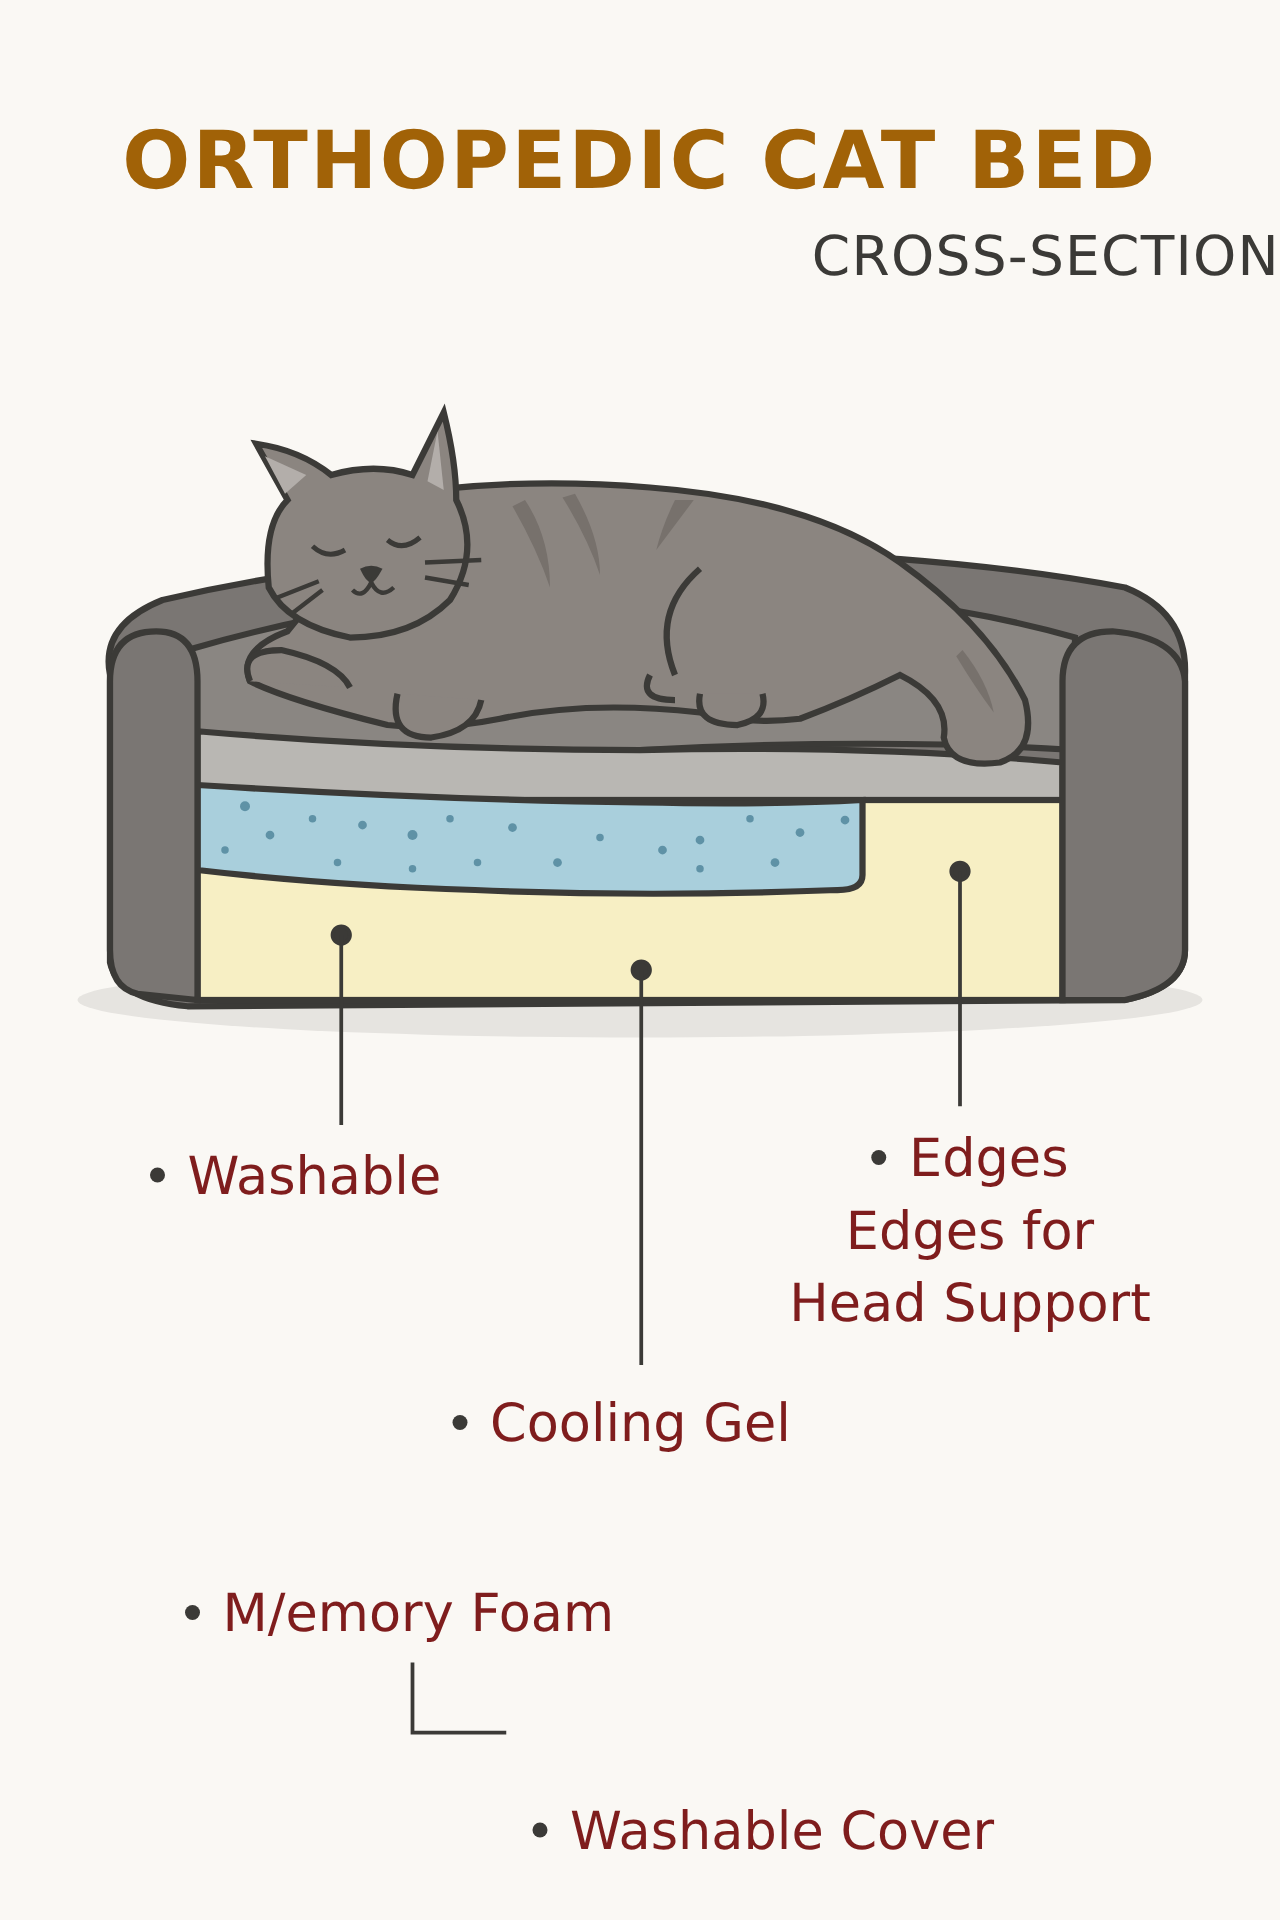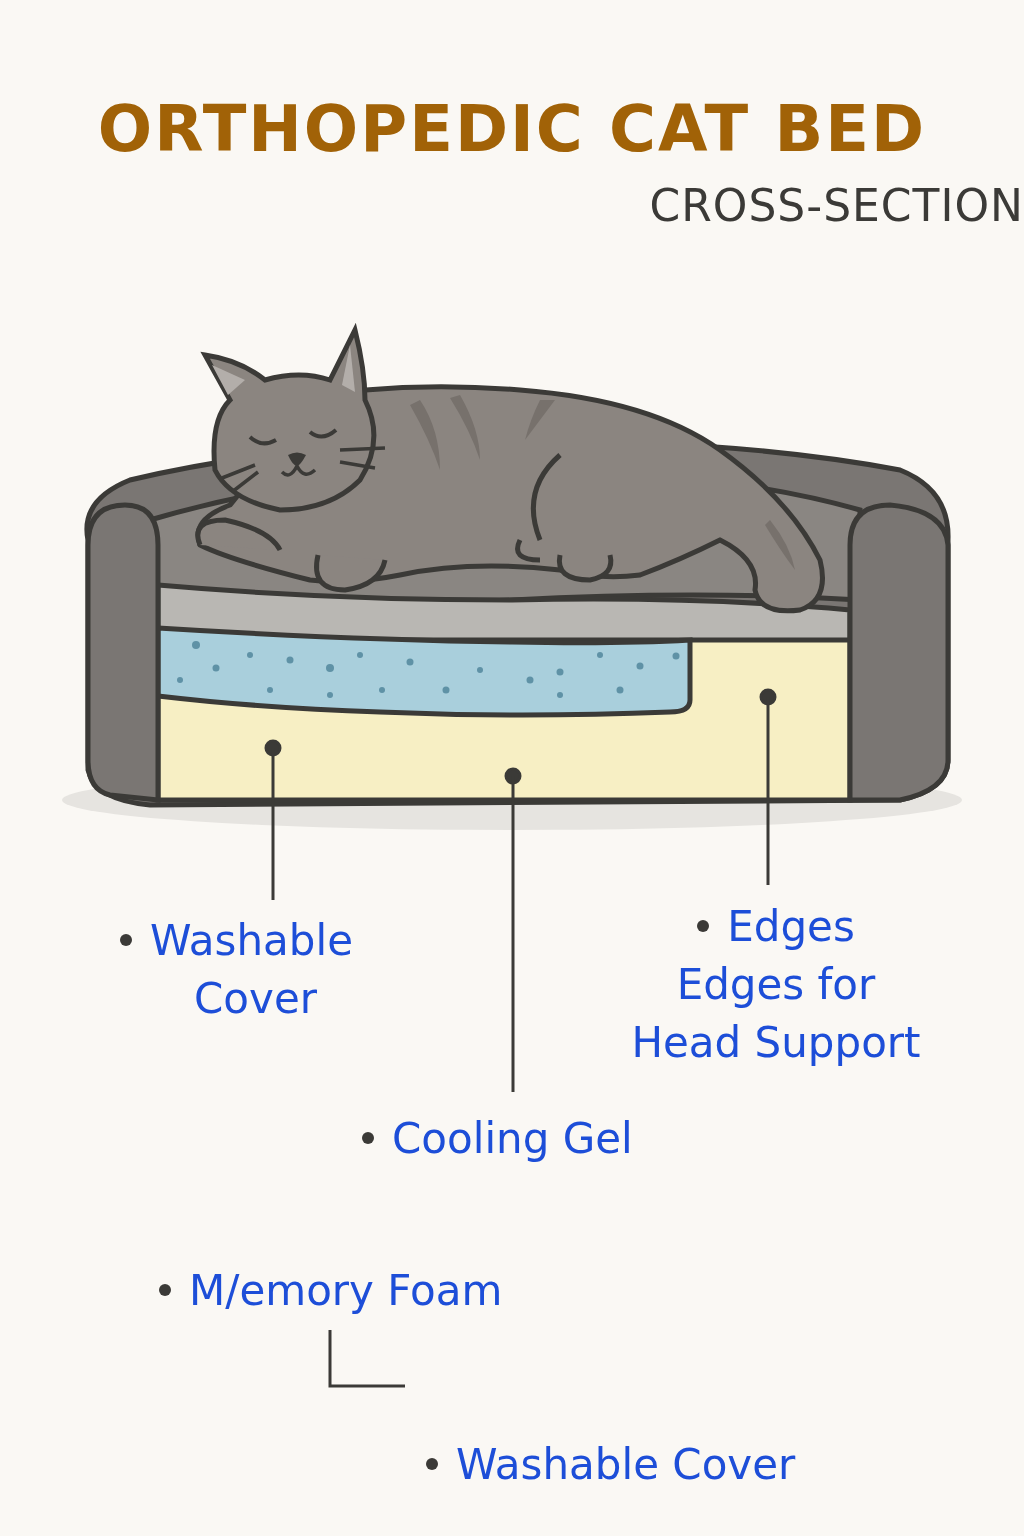--- a/index.html
+++ b/index.html
@@ -10,21 +10,21 @@
   .title {
     position:absolute; left:0; width:1024px; top:92px; text-align:center;
     font-size:64px; font-weight:bold; letter-spacing:2px; color:#a16207;
   }
   .subtitle {
     position:absolute; left:0; width:1024px; top:180px; text-align:right;
     font-size:44px; font-weight:normal; letter-spacing:1px; color:#3b3a37;
   }
   svg.illus { position:absolute; left:0; top:0; }
   .label {
-    position:absolute; font-size:42px; line-height:58px; color:#1d4ed8; white-space:nowrap;
+    position:absolute; font-size:42px; line-height:58px; color:#7f1d1d; white-space:nowrap;
   }
   .label .bullet { display:inline-block; width:12px; height:12px; border-radius:50%; background:#3b3a37; vertical-align:middle; margin-right:18px; position:relative; top:-4px; }
   .label .line { display:block; }
   .center { text-align:center; }
 </style>
 </head>
 <body>
 
 <div class="title">ORTHOPEDIC CAT BED</div>
 <div class="subtitle">CROSS-SECTION</div>
@@ -105,32 +105,31 @@
     <circle cx="513" cy="776" r="7"></circle>
       <line x1="513" y1="776" x2="513" y2="1092"></line>
     <circle cx="768" cy="697" r="7"></circle>
       <line x1="768" y1="697" x2="768" y2="885"></line>
     <polyline points="330,1330 330,1386 405,1386" fill="none"></polyline>
   </g>
 </svg>
 
 <div class="label" style="left:120px; top:912px;">
   <span class="line"><span class="bullet"></span><span>Washable</span></span>
-  <span class="line" style="padding-left:74px;">Cover</span>
 </div>
 
 <div class="label center" style="left:618px; top:898px; width:316px;">
   <span class="line"><span class="bullet"></span><span>Edges</span></span>
   <span class="line">Edges for</span>
   <span class="line">Head Support</span>
 </div>
 
 <div class="label" style="left:362px; top:1110px;">
   <span class="bullet"></span><span>Cooling Gel</span>
 </div>
 
-<div class="label" style="left:159px; top:1262px;">
+<div class="label" style="left:148px; top:1262px;">
   <span class="bullet"></span><span>M/emory Foam</span>
 </div>
 
 <div class="label" style="left:426px; top:1436px;">
   <span class="bullet"></span><span>Washable Cover</span>
 </div>
 
 </body></html>

